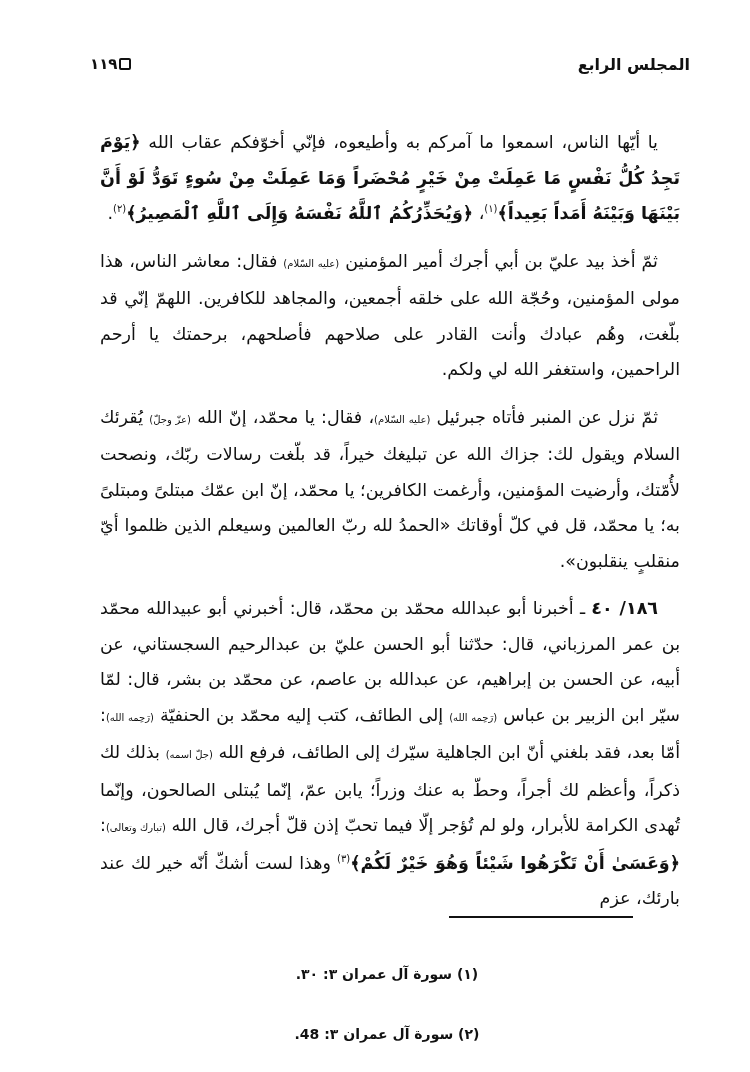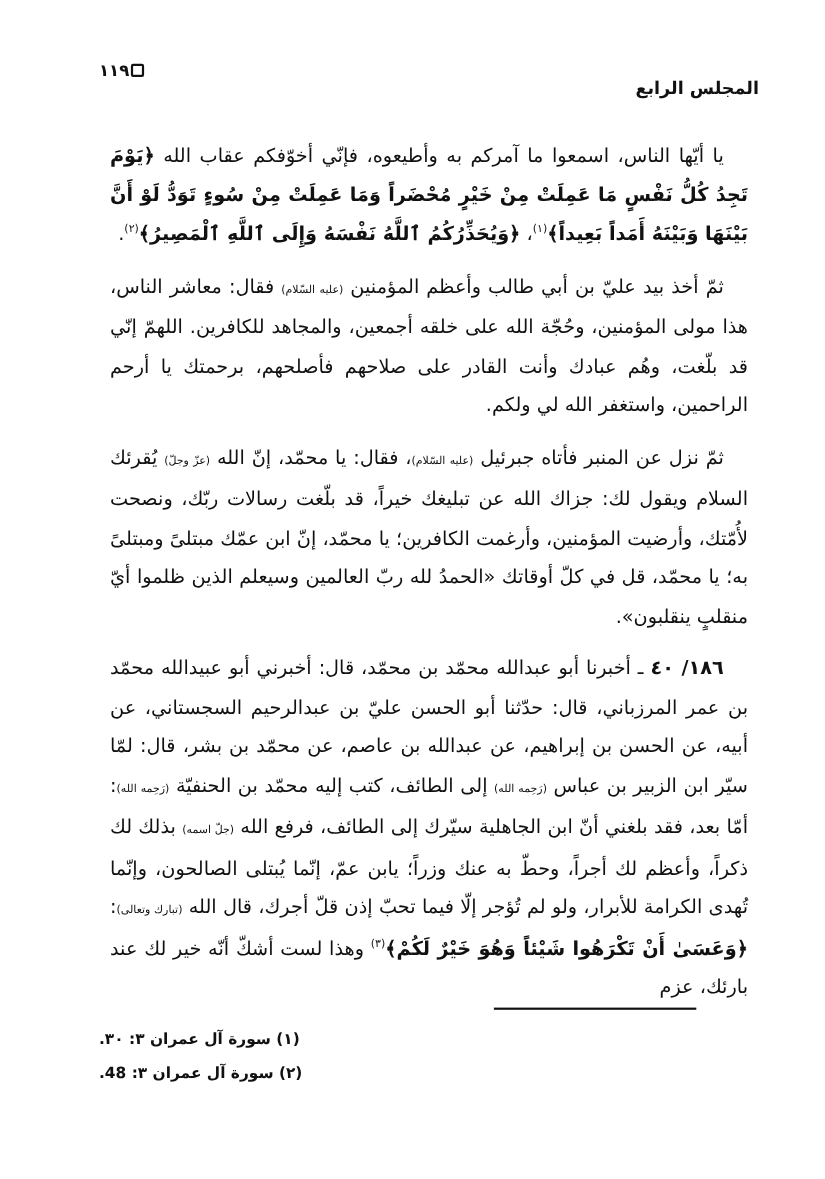--- a/index.html
+++ b/index.html
@@ -29,21 +29,20 @@
       height: 30px;
       direction: rtl;
     }
     .header-title {
       position: absolute;
       right: 0;
       top: 0;
       font-size: 16px;
       font-weight: bold;
       font-family: "DejaVu Sans", sans-serif;
-      margin-top: 15px;
     }
     .header-page {
       position: absolute;
       left: 0;
       top: 0;
       direction: ltr;
       display: flex;
       align-items: center;
       gap: 2px;
       font-size: 15px;
@@ -100,40 +99,41 @@
       top: 930px;
       left: 90px;
       width: 602px;
       direction: rtl;
       font-size: 14px;
       line-height: 31px;
       font-weight: bold;
       font-family: "DejaVu Sans", sans-serif;
     }
     .footnotes div {
-      text-align: left;
+      text-align: center;
       padding-right: 8px;
+      margin-top: 29px;
     }
   </style>
 </head>
 <body>
 
 <div class="page">
 
   <div class="header">
     <span class="header-title">المجلس الرابع</span>
     <span class="header-page">
       <span>١١٩</span>
       <span class="page-box"></span>
     </span>
   </div>
 
   <div class="body-text" id="main-text">
       <p><span>يا أيّها الناس، اسمعوا ما آمركم به وأطيعوه، فإنّي أخوّفكم عقاب الله </span><span class="verse">﴿يَوْمَ تَجِدُ كُلُّ نَفْسٍ مَا عَمِلَتْ مِنْ خَيْرٍ مُحْضَراً وَمَا عَمِلَتْ مِنْ سُوءٍ تَوَدُّ لَوْ أَنَّ بَيْنَهَا وَبَيْنَهُ أَمَداً بَعِيداً﴾</span><span class="fn-ref">(١)</span><span>، </span><span class="verse">﴿وَيُحَذِّرُكُمُ ٱللَّهُ نَفْسَهُ وَإِلَى ٱللَّهِ ٱلْمَصِيرُ﴾</span><span class="fn-ref">(٢)</span><span>.</span></p>
-      <p><span>ثمّ أخذ بيد عليّ بن أبي طالب وأعظم المؤمنين </span><span class="honorific">(عليه السّلام)</span><span> فقال: معاشر الناس، هذا مولى المؤمنين، وحُجّة الله على خلقه أجمعين، والمجاهد للكافرين. اللهمّ إنّي قد بلّغت، وهُم عبادك وأنت القادر على صلاحهم فأصلحهم، برحمتك يا أرحم الراحمين، واستغفر الله لي ولكم.</span></p>
+      <p><span>ثمّ أخذ بيد عليّ بن أبي أجرك أمير المؤمنين </span><span class="honorific">(عليه السّلام)</span><span> فقال: معاشر الناس، هذا مولى المؤمنين، وحُجّة الله على خلقه أجمعين، والمجاهد للكافرين. اللهمّ إنّي قد بلّغت، وهُم عبادك وأنت القادر على صلاحهم فأصلحهم، برحمتك يا أرحم الراحمين، واستغفر الله لي ولكم.</span></p>
       <p><span>ثمّ نزل عن المنبر فأتاه جبرئيل </span><span class="honorific">(عليه السّلام)</span><span>، فقال: يا محمّد، إنّ الله </span><span class="honorific">(عزّ وجلّ)</span><span> يُقرئك السلام ويقول لك: جزاك الله عن تبليغك خيراً، قد بلّغت رسالات ربّك، ونصحت لأُمّتك، وأرضيت المؤمنين، وأرغمت الكافرين؛ يا محمّد، إنّ ابن عمّك مبتلىً ومبتلىً به؛ يا محمّد، قل في كلّ أوقاتك «الحمدُ لله ربّ العالمين وسيعلم الذين ظلموا أيّ منقلبٍ ينقلبون».</span></p>
       <p><span class="hadith-num">١٨٦/ ٤٠</span><span> ـ أخبرنا أبو عبدالله محمّد بن محمّد، قال: أخبرني أبو عبيدالله محمّد بن عمر المرزباني، قال: حدّثنا أبو الحسن عليّ بن عبدالرحيم السجستاني، عن أبيه، عن الحسن بن إبراهيم، عن عبدالله بن عاصم، عن محمّد بن بشر، قال: لمّا سيّر ابن الزبير بن عباس </span><span class="honorific">(رَحِمه الله)</span><span> إلى الطائف، كتب إليه محمّد بن الحنفيّة </span><span class="honorific">(رَحِمه الله)</span><span>: أمّا بعد، فقد بلغني أنّ ابن الجاهلية سيّرك إلى الطائف، فرفع الله </span><span class="honorific">(جلّ اسمه)</span><span> بذلك لك ذكراً، وأعظم لك أجراً، وحطّ به عنك وزراً؛ يابن عمّ، إنّما يُبتلى الصالحون، وإنّما تُهدى الكرامة للأبرار، ولو لم تُؤجر إلّا فيما تحبّ إذن قلّ أجرك، قال الله </span><span class="honorific">(تبارك وتعالى)</span><span>: </span><span class="verse">﴿وَعَسَىٰ أَنْ تَكْرَهُوا شَيْئاً وَهُوَ خَيْرٌ لَكُمْ﴾</span><span class="fn-ref">(٣)</span><span> وهذا لست أشكّ أنّه خير لك عند بارئك، عزم</span></p>
     </div>
 
   <div class="separator"></div>
 
   <div class="footnotes">
     <div>(١) سورة آل عمران ٣: ٣٠.</div>
     <div>(٢) سورة آل عمران ٣: 48.</div>
   </div>

